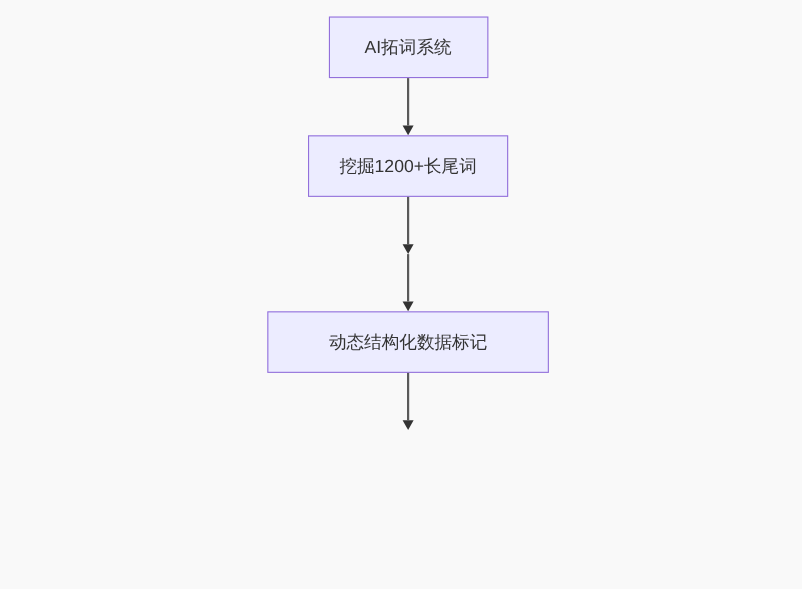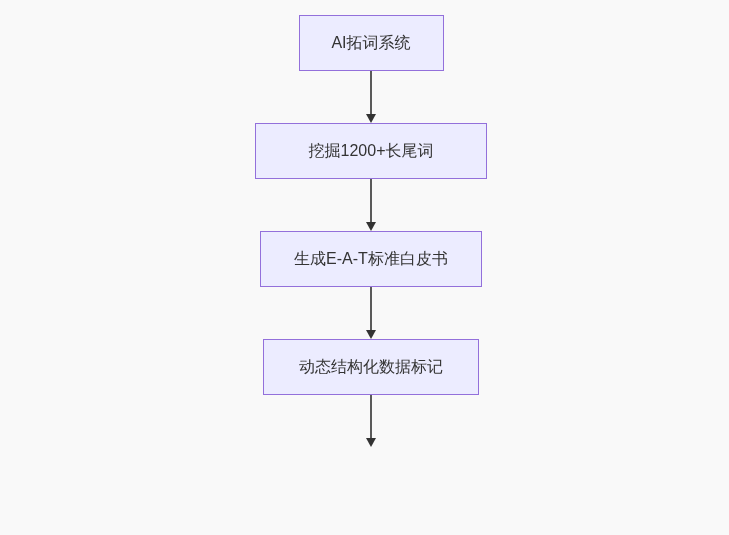--- a/index.html
+++ b/index.html
@@ -25,23 +25,23 @@
     border: 1.5px solid #9370DB;
     display: flex;
     align-items: center;
     justify-content: center;
     font-size: 16px;
     color: #333333;
     text-align: center;
     white-space: nowrap;
   }
   .node-w1 { width: 145px; }
-  .node-w2 { width: 232px; }
+  .node-w2 { width: 182px; }
   .node-w3 { width: 222px; }
-  .node-w4 { width: 216px; }
+  .node-w4 { width: 256px; }
   .node-w5 { width: 235px; }
   .flow-edge {
     height: 52px;
     width: 12px;
     display: flex;
     flex-direction: column;
     align-items: center;
   }
   .edge-line {
     width: 2px;
@@ -72,23 +72,20 @@
 
   <div class="flow-node node-w2">
     <span>挖掘1200+长尾词</span>
   </div>
 
   <div class="flow-edge">
     <div class="edge-line"></div>
     <div class="edge-arrowhead"></div>
   </div>
 
-  <div class="flow-node node-w3">
-    <span>生成E-A-T标准白皮书</span>
-  </div>
 
   <div class="flow-edge">
     <div class="edge-line"></div>
     <div class="edge-arrowhead"></div>
   </div>
 
   <div class="flow-node node-w4">
     <span>动态结构化数据标记</span>
   </div>
 

